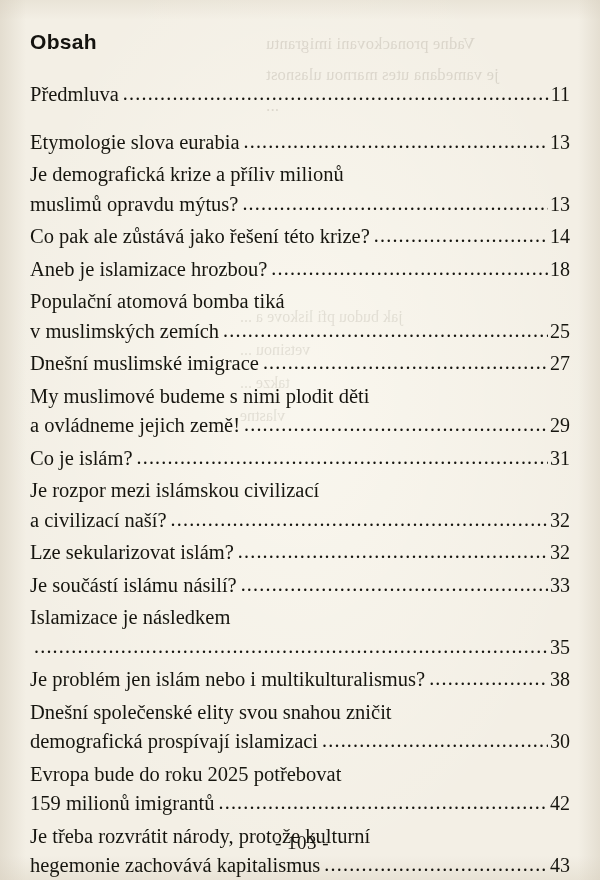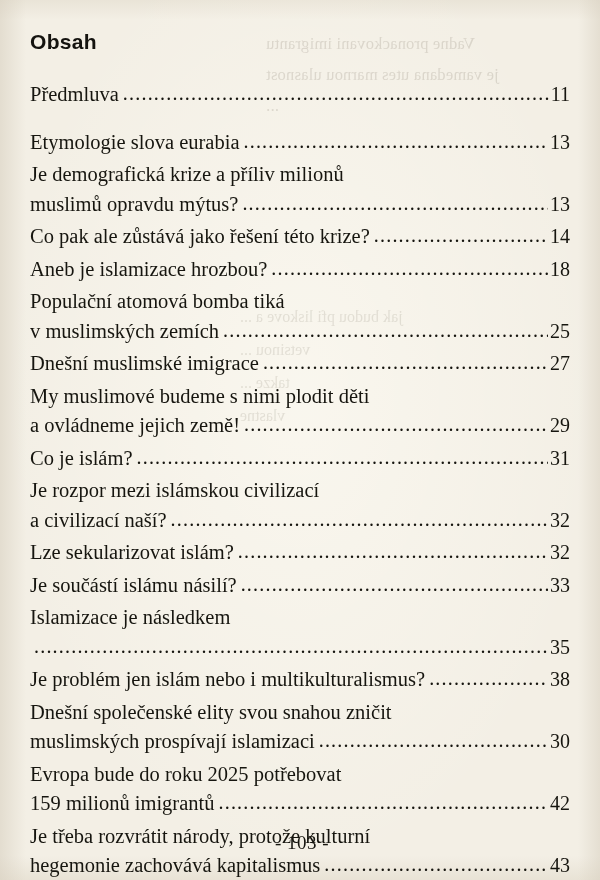--- a/index.html
+++ b/index.html
@@ -293,21 +293,21 @@
               <span class="pg">38</span>
             </div>
           </span>
         </div>
         <div class="entry gap-sm">
           <span class="lines">
             <div class="line">
               <span class="txt">Dnešní společenské elity svou snahou zničit</span>
             </div>
             <div class="line">
-              <span class="txt">muslimských prospívají islamizaci</span>
+              <span class="txt">demografická prospívají islamizaci</span>
               <span class="dots">........................................................................................................................</span>
               <span class="pg">30</span>
             </div>
           </span>
         </div>
         <div class="entry gap-sm">
           <span class="lines">
             <div class="line">
               <span class="txt">Evropa bude do roku 2025 potřebovat</span>
             </div>

